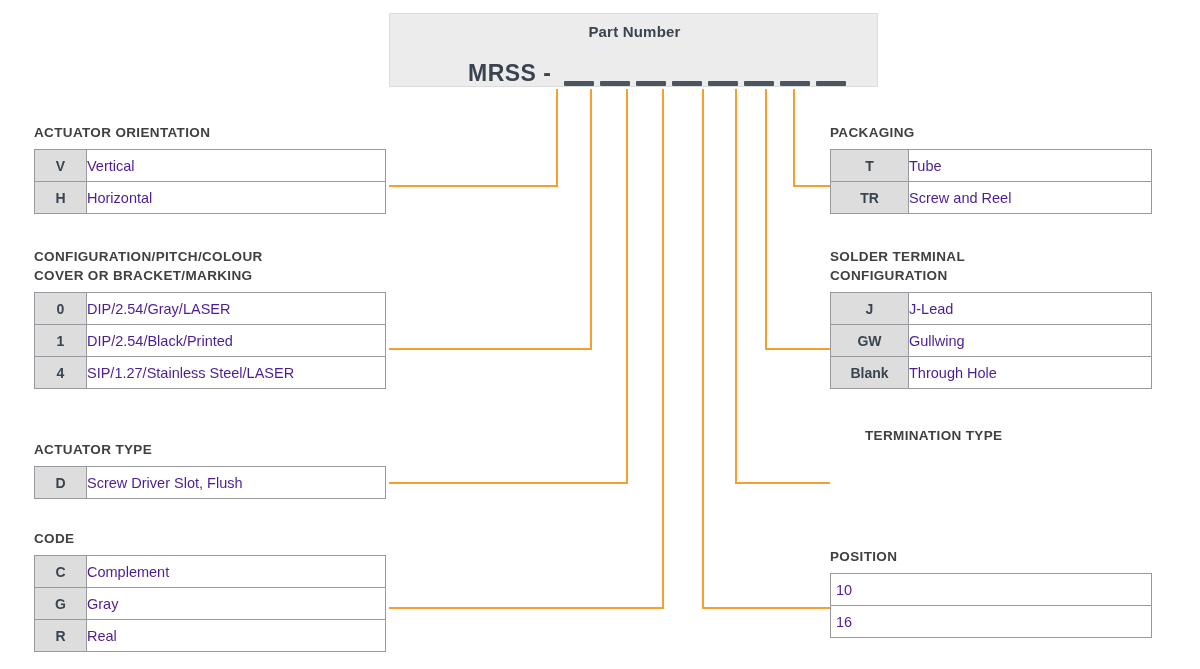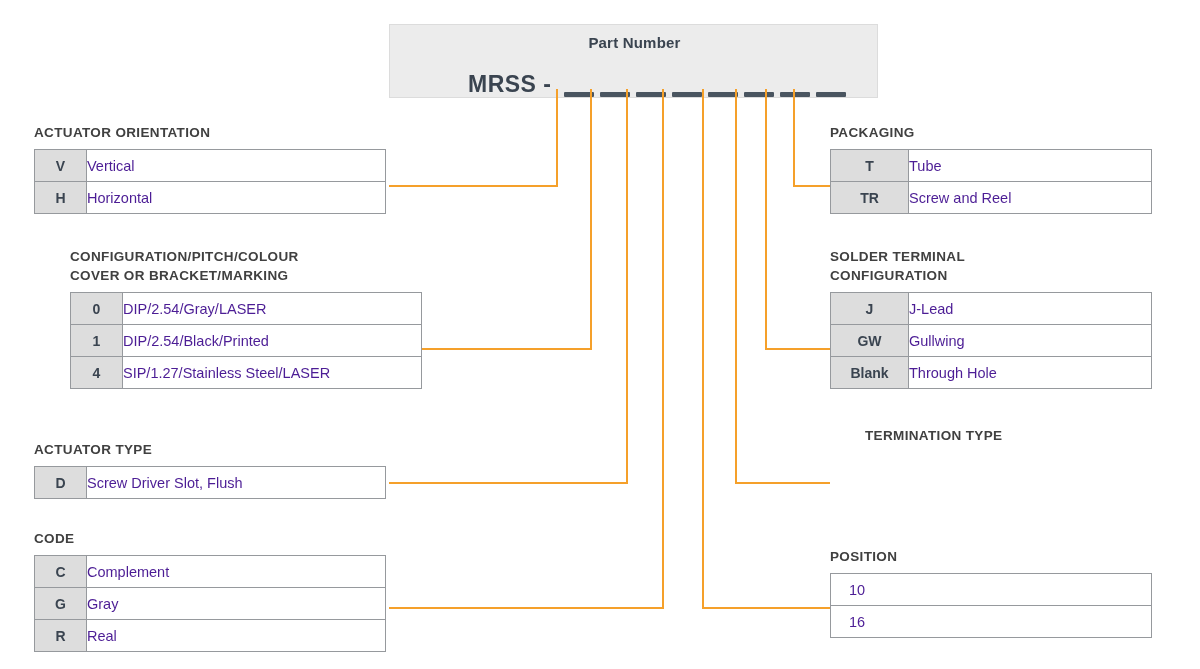--- a/index.html
+++ b/index.html
@@ -6,21 +6,21 @@
   body{
     width:1200px;height:669px;position:relative;overflow:hidden;
     background:#ffffff;
     font-family:"Liberation Sans","DejaVu Sans",sans-serif;
     -webkit-font-smoothing:antialiased;
   }
   #stage{position:absolute;left:0;top:0;width:1200px;height:669px;}
 
   
   .pn-box{
-    position:absolute;left:389px;top:24px;width:489px;height:74px;
+    position:absolute;left:389px;top:13px;width:489px;height:74px;
     background:#ececec;border:1px solid #dcdcdc;box-sizing:border-box;
   }
   .pn-title{
     position:absolute;left:0;top:9px;width:489px;text-align:center;
     font-size:15px;font-weight:bold;color:#3a4450;letter-spacing:.2px;
   }
   .pn-line{
     position:absolute;left:0;top:38px;width:489px;height:34px;
     display:flex;align-items:flex-end;padding-left:16px;
   }
@@ -62,21 +62,21 @@
     font-size:14.5px;color:#4c1d95;white-space:nowrap;
   }
   
   .left table.opt{width:352px;}
   .left td.code{width:52px;}
   
   .right table.opt{width:322px;}
   .right td.code{width:78px;}
   
   .right table.opt.nocode{width:322px;}
-  .right table.opt.nocode td.desc{padding-left:18px;}
+  .right table.opt.nocode td.desc{padding-left:5px;}
 </style>
 </head>
 <body>
 
 <div id="stage">
 
   <div class="pn-box">
     <div class="pn-title">Part Number</div>
     <div class="pn-line">
       <span class="pn-prefix">MRSS -</span>
@@ -121,21 +121,21 @@
         <td class="desc">Vertical</td>
       </tr>
       <tr>
         <td class="code">H</td>
         <td class="desc">Horizontal</td>
       </tr>
     </tbody>
       </table>
   </div>
 
-  <div class="sect left" style="left:34px;top:247px;margin-left:36px;">
+  <div class="sect left" style="left:34px;top:247px;">
     <div class="sect-title">CONFIGURATION/PITCH/COLOUR
 COVER OR BRACKET/MARKING</div>
     <table class="opt">
         <tbody>
       <tr>
         <td class="code">0</td>
         <td class="desc">DIP/2.54/Gray/LASER</td>
       </tr>
       <tr>
         <td class="code">1</td>

